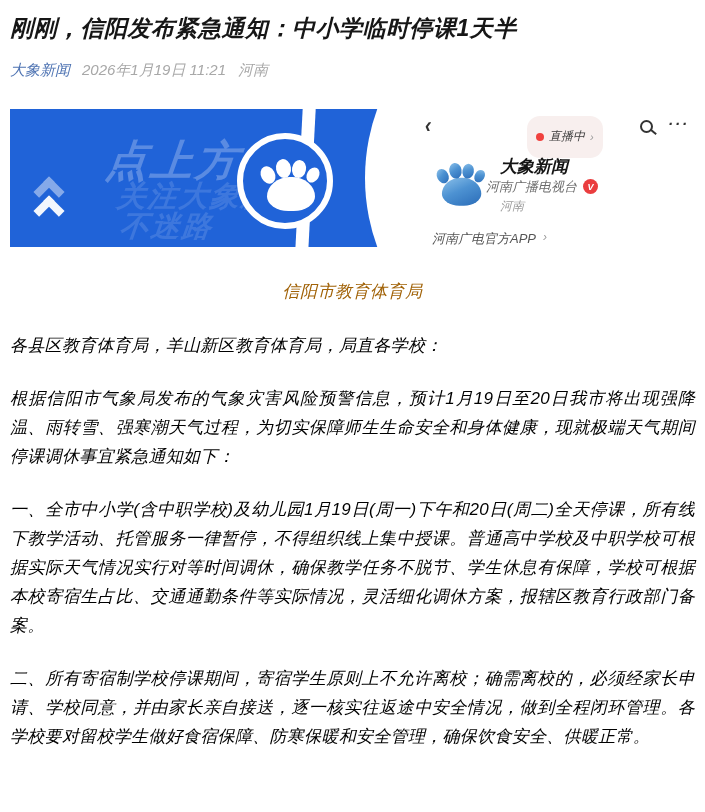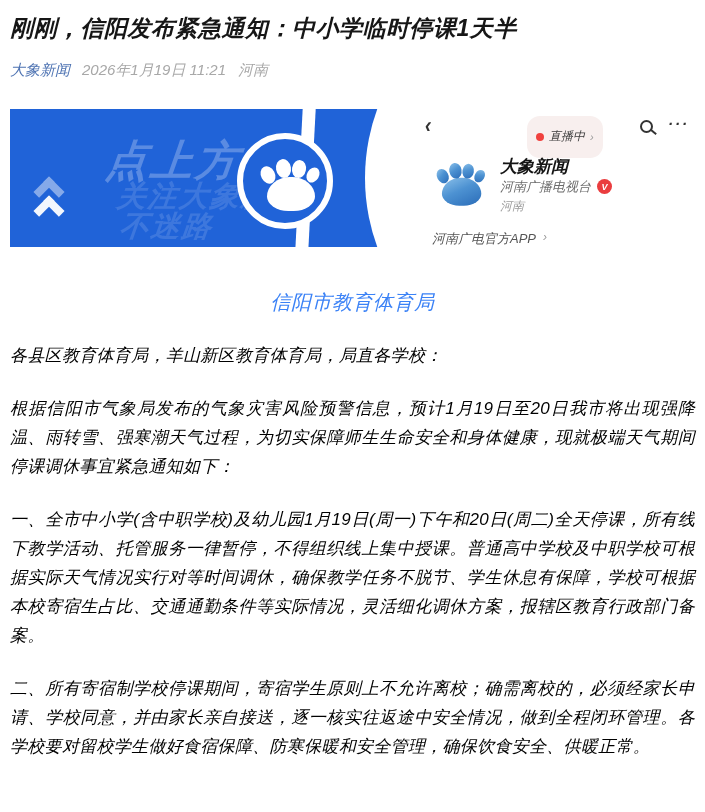--- a/index.html
+++ b/index.html
@@ -74,34 +74,34 @@
   }
   .live-dot { width:8px; height:8px; border-radius:50%; background:#f0413e; }
   .pill-chev { color:#999; font-size:11px; }
   .search-glass { position:absolute; left:630px; top:11px; width:13px; height:13px; border:2px solid #333; border-radius:50%; }
   .search-glass::after { content:""; position:absolute; width:7px; height:2px; background:#333; right:-6px; bottom:-2px; transform:rotate(40deg); }
   .more-glyph { position:absolute; left:658px; top:6px; font-size:15px; color:#333; letter-spacing:2px; font-weight:bold; }
 
   .avatar { position:absolute; left:420px; top:45px; width:58px; height:58px; background:#fff; border-radius:10px; }
   .avatar .paw { transform:scale(.82); transform-origin:top left; left:7px; top:9px; }
   .acc-name { position:absolute; left:490px; top:46px; font-size:17px; font-weight:bold; color:#141414; }
-  .acc-org-row { position:absolute; left:490px; top:69px; display:flex; align-items:center; gap:6px; }
+  .acc-org-row { position:absolute; left:476px; top:69px; display:flex; align-items:center; gap:6px; }
   .acc-org { font-size:13px; color:#6b6b6b; }
   .v-badge {
     width:15px; height:15px; border-radius:50%; background:#ea3d3f;
     color:#fff; font-size:9px; font-weight:bold; display:flex; align-items:center; justify-content:center;
   }
   .acc-region { position:absolute; left:490px; top:89px; font-size:12px; color:#9d9d9d; }
   .card-footer { position:absolute; left:422px; top:121px; font-size:13px; color:#555; display:flex; align-items:flex-start; gap:7px; }
   .card-footer .pill-chev { font-size:12px; }
 
   
   .doc-head {
-    margin-top:40px; text-align:center;
-    font-size:20px; line-height:30px; color:#3b82f6; letter-spacing:.5px;
+    margin-top:30px; text-align:center;
+    font-size:17px; line-height:30px; color:#a16207; letter-spacing:.5px;
   }
   .body-text p {
     margin-top:24px; font-size:17px; line-height:29px; color:#000000;
     letter-spacing:.3px; text-align:justify;
   }
 </style>
 </head>
 <body>
 
 <div class="page">

